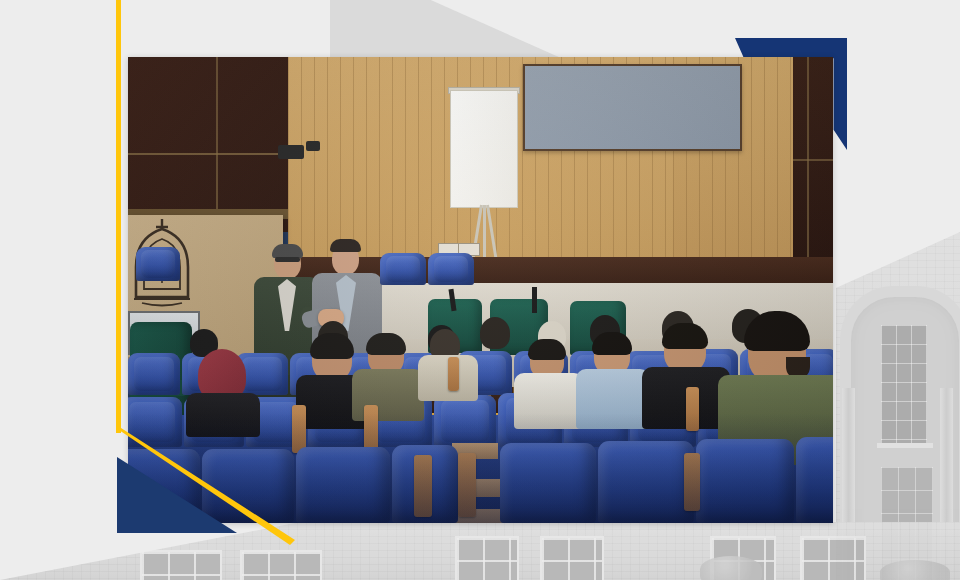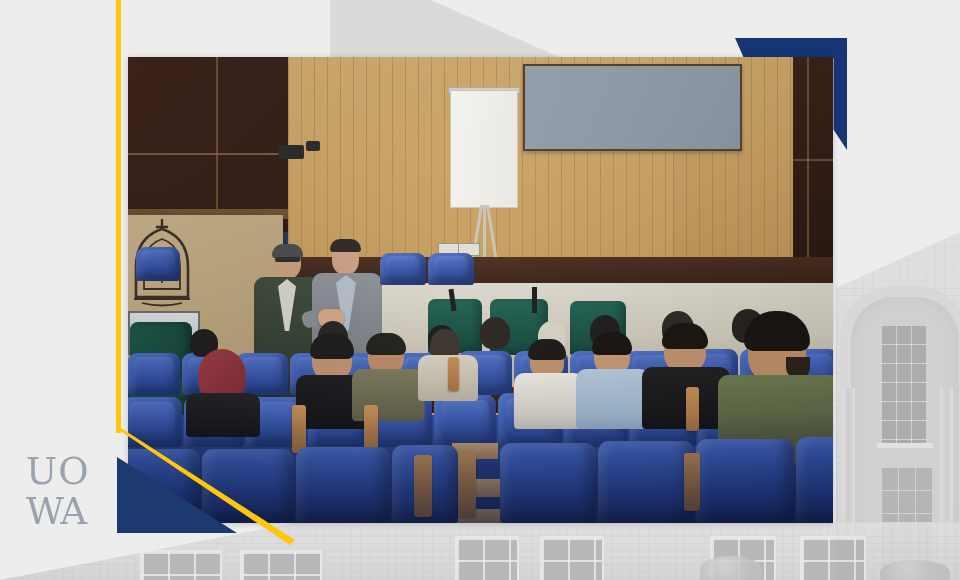--- a/index.html
+++ b/index.html
@@ -614,18 +614,14 @@
 
     <div class="ph photo-vignette"></div>
     <div class="ph photo-soft"></div>
   </div>
 
   <div class="yellow-vert"></div>
   <div class="yellow-diag"></div>
 
   <div class="navy-tri"></div>
 
-  <div class="logo">
-    <div class="logo-row r1">UO</div>
-    <div class="logo-row r2">WA</div>
-  </div>
 
 </div>
 
 </body></html>

